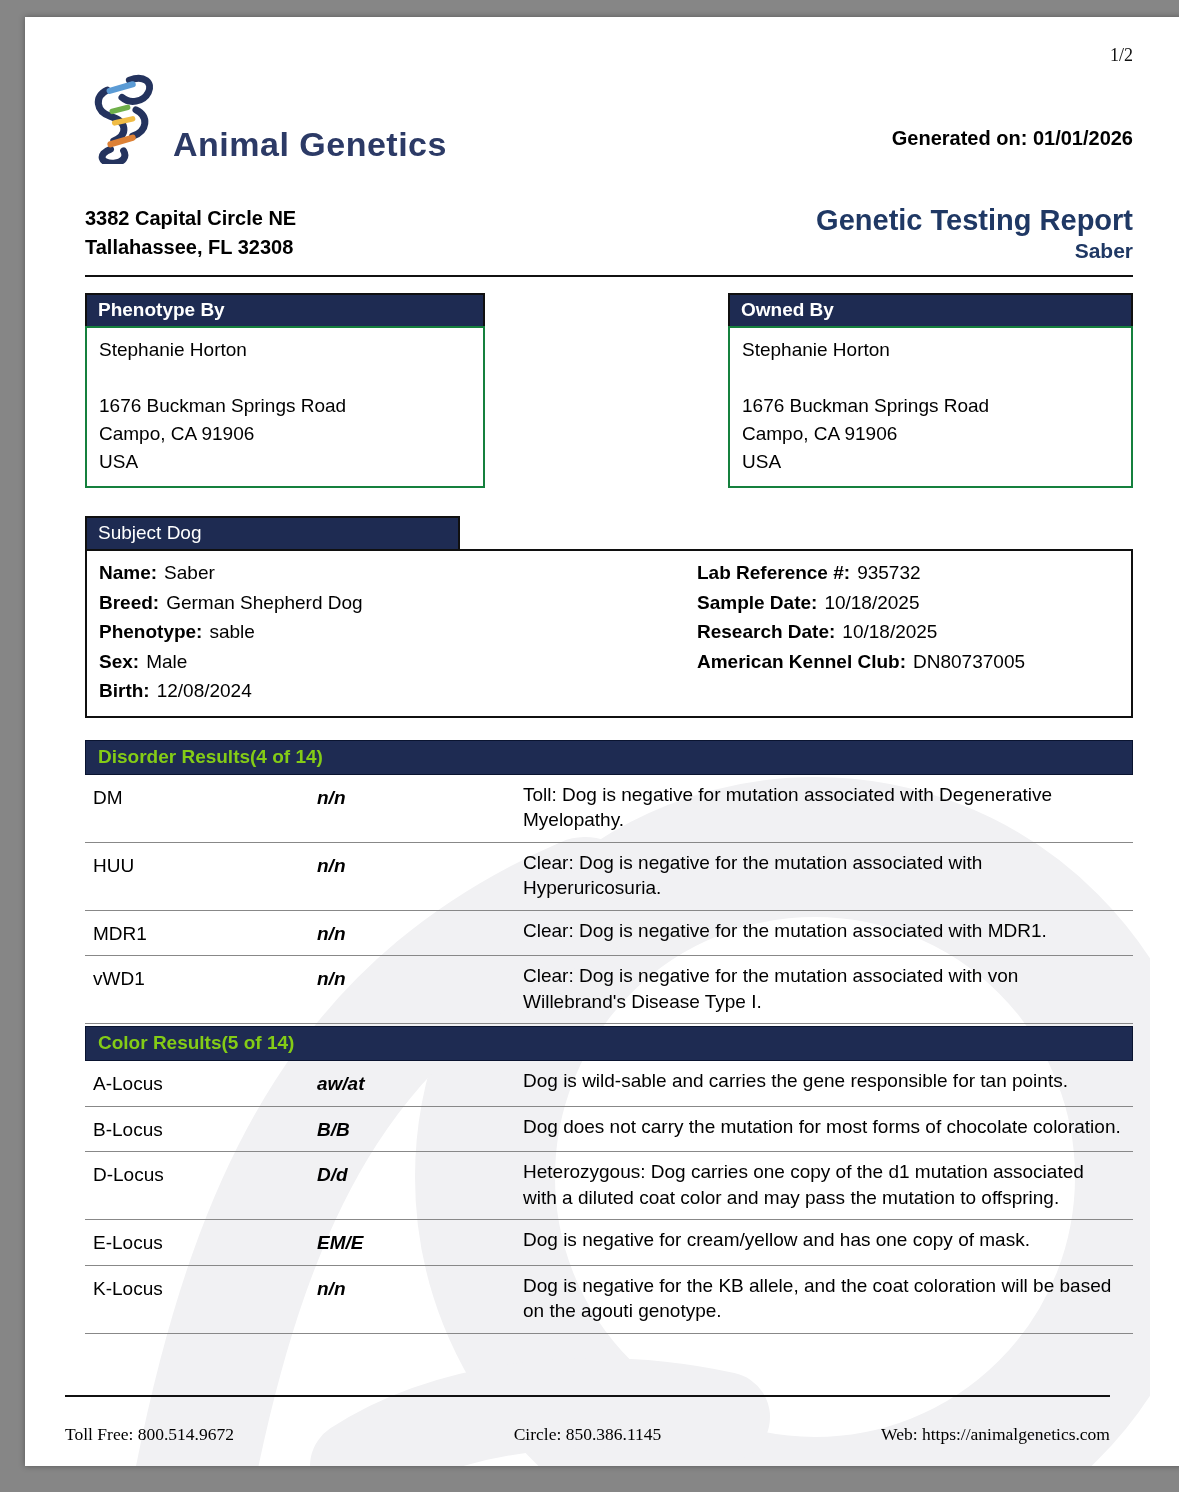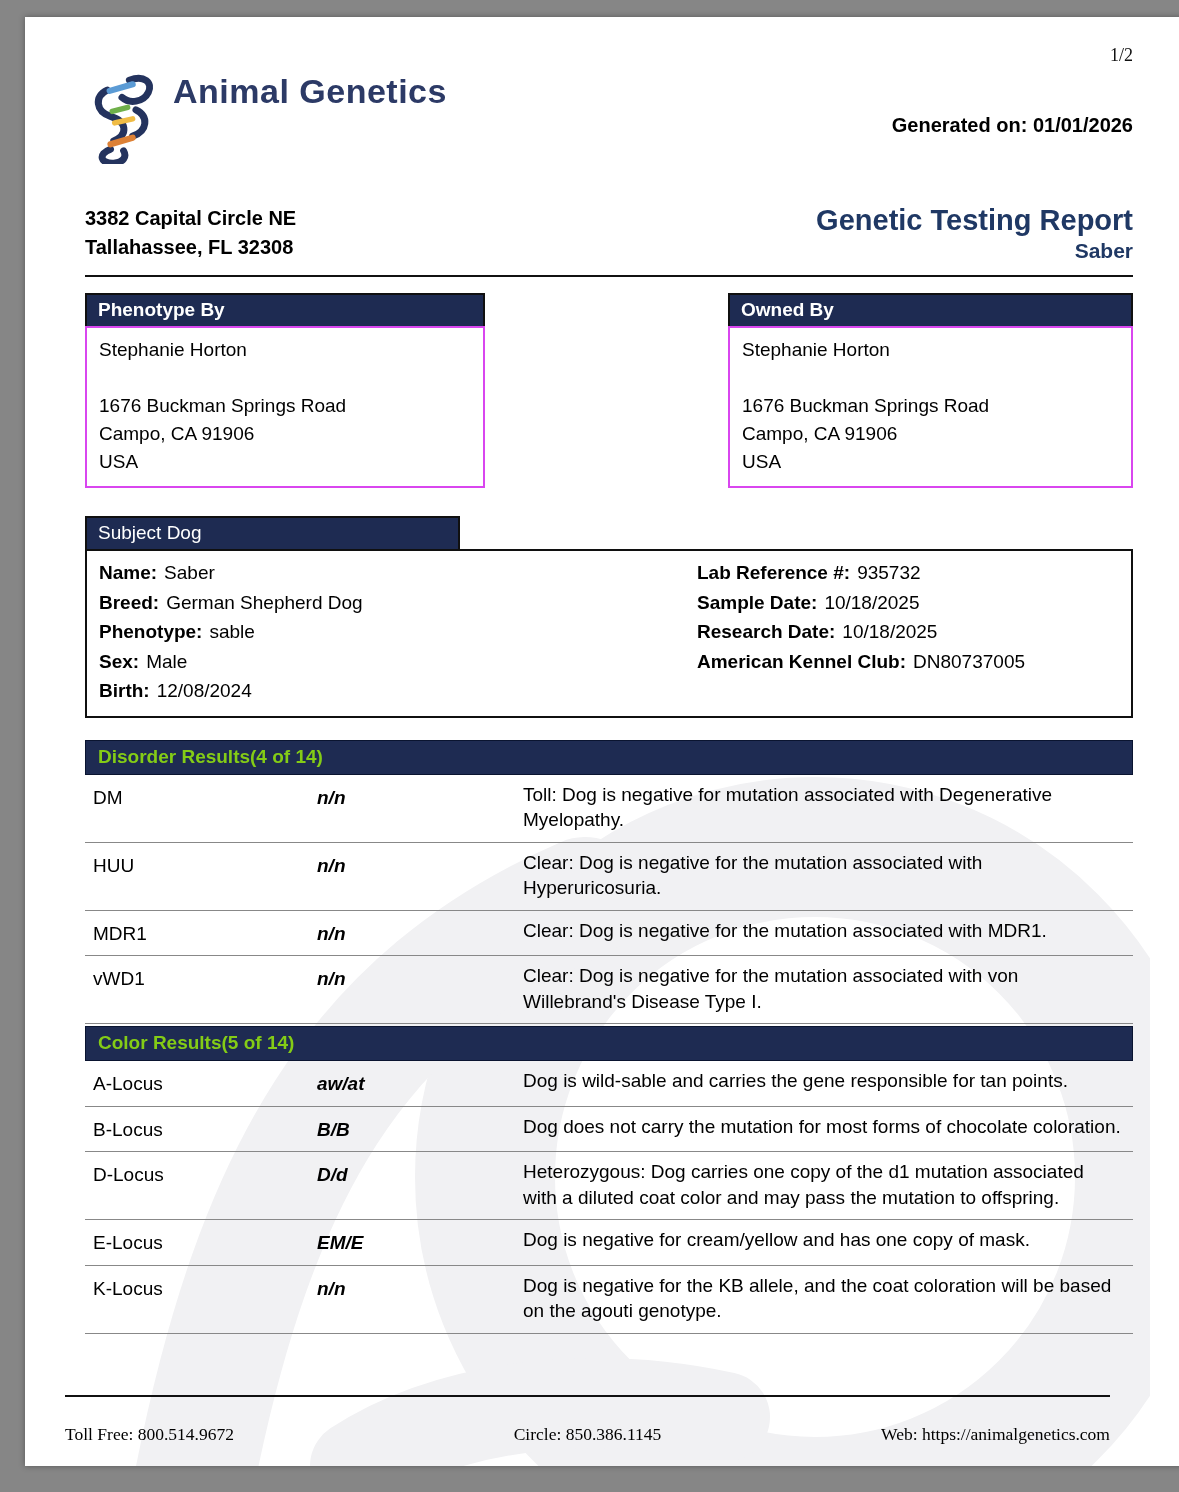--- a/index.html
+++ b/index.html
@@ -8,38 +8,38 @@
               font-family:"Liberation Sans", sans-serif; }
   .page { position:relative; width:1158px; height:1449px; margin:17px 0 0 25px;
           background:#ffffff; box-shadow:0 0 6px rgba(0,0,0,.35); }
   .watermark { position:absolute; left:0; top:0; z-index:0; pointer-events:none; }
   .content { position:relative; z-index:1; padding:0 50px 0 60px; }
 
   .pagenum-row { padding-top:28px; text-align:right;
                  font-family:"Liberation Serif", serif; font-size:18px; color:#111; }
 
   .logo-row { display:flex; justify-content:space-between; margin-top:6px; }
-  .logo { display:flex; align-items:flex-start; gap:14px; }
+  .logo { display:flex; align-items:flex-end; gap:14px; }
   .logo-text { font-size:34px; font-weight:bold; color:#2c3a66; letter-spacing:.5px; }
-  .generated { margin-top:42px; font-size:20px; font-weight:bold; color:#000; }
+  .generated { margin-top:55px; font-size:20px; font-weight:bold; color:#000; }
 
   .addr-title-row { display:flex; justify-content:space-between; margin-top:40px; }
   .address { font-size:20px; font-weight:bold; color:#000; line-height:29px; }
   .titleblock { text-align:right; }
   .title { font-size:29px; font-weight:bold; color:#1f3864; line-height:32px; }
   .subtitle { font-size:21px; font-weight:bold; color:#1f3864; margin-top:3px; }
 
   .rule { border:none; border-top:2.5px solid #111; margin-top:12px; }
 
   .boxes-row { display:flex; justify-content:space-between; margin-top:16px; }
   .infobox { width:400px; }
   .infobox.right { width:405px; }
   .box-tab { background:#1e2b52; color:#fff; font-size:19px; font-weight:bold;
              padding:4px 11px 5px; border:2px solid #101010; border-bottom:none; }
-  .box-body { border:2px solid #d946ef; padding:8px 12px 10px; min-height:146px;
+  .box-body { border:2px solid #15803d; padding:8px 12px 10px; min-height:146px;
               font-size:19px; line-height:28px; color:#000; }
   .spacer-line { height:28px; }
 
   .subject { margin-top:28px; }
   .subject-tab { width:375px; background:#1e2b52; color:#fff; font-size:19px; font-weight:normal;
                  padding:4px 11px 5px; border:2px solid #101010; border-bottom:none; }
   .subject-body { border:2px solid #101010; display:flex; padding:7px 12px 10px;
                   font-size:19px; line-height:29.5px; }
   .subject-left { width:598px; }
   .subject-right { flex:1; }

